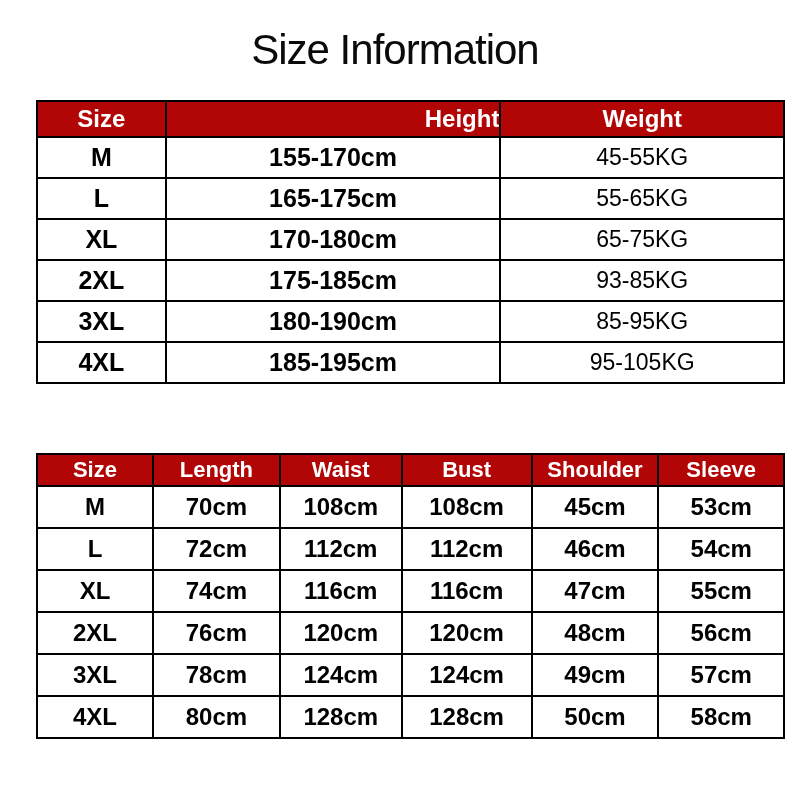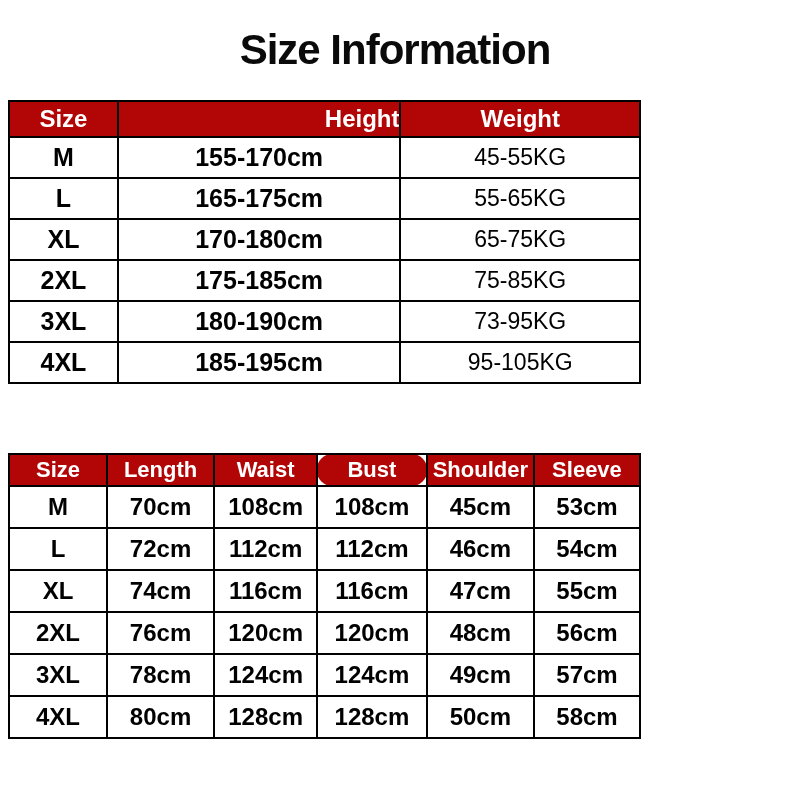--- a/index.html
+++ b/index.html
@@ -4,25 +4,25 @@
 <style>
   html,body { margin:0; padding:0; background:#ffffff; }
   .page {
     position:relative; width:790px; height:790px; overflow:hidden;
     background:var(--background,#ffffff);
     font-family:"Liberation Sans", sans-serif;
     color:var(--text,#000000);
   }
   .title {
     position:absolute; top:26px; left:0; width:100%; margin:0;
-    text-align:center; font-size:42px; font-weight:700;
+    text-align:center; font-size:42px; font-weight:400;
     letter-spacing:-1px; color:#0a0a0a;
   }
   table {
-    position:absolute; left:8px; width:633px;
+    position:absolute; left:36px; width:749px;
     border-collapse:collapse; table-layout:fixed;
   }
   th, td {
     border:2px solid var(--border,#000000);
     text-align:center; vertical-align:middle; padding:0;
     overflow:hidden; white-space:nowrap;
   }
   th {
     background:var(--header-bg,#b20505);
     color:var(--header-text,#ffffff);
@@ -36,21 +36,21 @@
   #table-hw th:nth-child(1){ width:17.1%; }
   #table-hw th:nth-child(2){ width:44.9%;text-align:right; }
   #table-hw th:nth-child(3){ width:38%;margin-left:19px; }
   
   #table-meas { top:453px; }
   #table-meas th { height:30px; font-size:22px; }
   #table-meas td { height:40px; font-size:24px; font-weight:700; }
   #table-meas th:nth-child(1){ width:15.5%; }
   #table-meas th:nth-child(2){ width:17%; }
   #table-meas th:nth-child(3){ width:16.3%; }
-  #table-meas th:nth-child(4){ width:17.4%;border-radius:15px; }
+  #table-meas th:nth-child(4){ width:17.4%; }
   #table-meas th:nth-child(5){ width:17%;margin-left:13px; }
   #table-meas th:nth-child(6){ width:16.8%;margin-left:6px; }
 </style>
 </head>
 <body>
 
 <div class="page">
   <h1 class="title">Size Information</h1>
   <table id="table-hw">
       <thead>
@@ -72,26 +72,26 @@
           <td>55-65KG</td>
         </tr>
         <tr>
           <td>XL</td>
           <td>170-180cm</td>
           <td>65-75KG</td>
         </tr>
         <tr>
           <td>2XL</td>
           <td>175-185cm</td>
-          <td>75-85KG</td>
+          <td>93-85KG</td>
         </tr>
         <tr>
           <td>3XL</td>
           <td>180-190cm</td>
-          <td>73-95KG</td>
+          <td>85-95KG</td>
         </tr>
         <tr>
           <td>4XL</td>
           <td>185-195cm</td>
           <td>95-105KG</td>
         </tr>
       </tbody>
     </table>
   <table id="table-meas">
       <thead>

